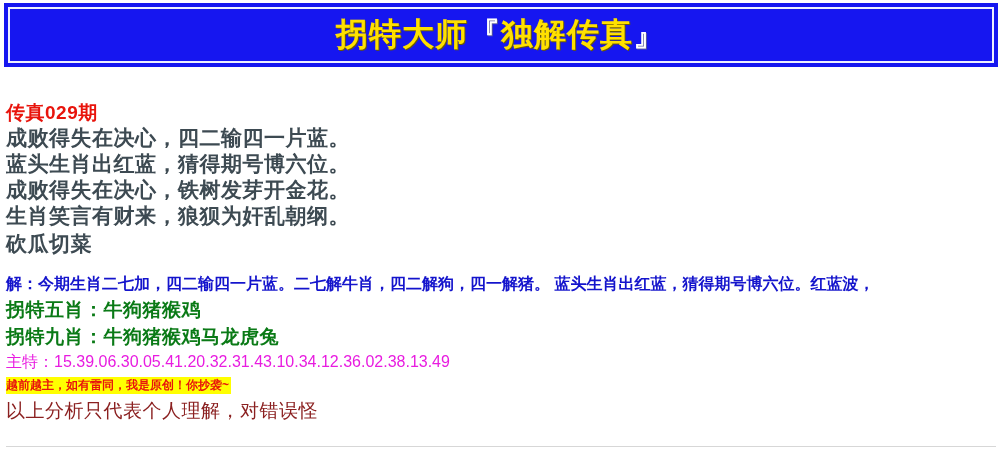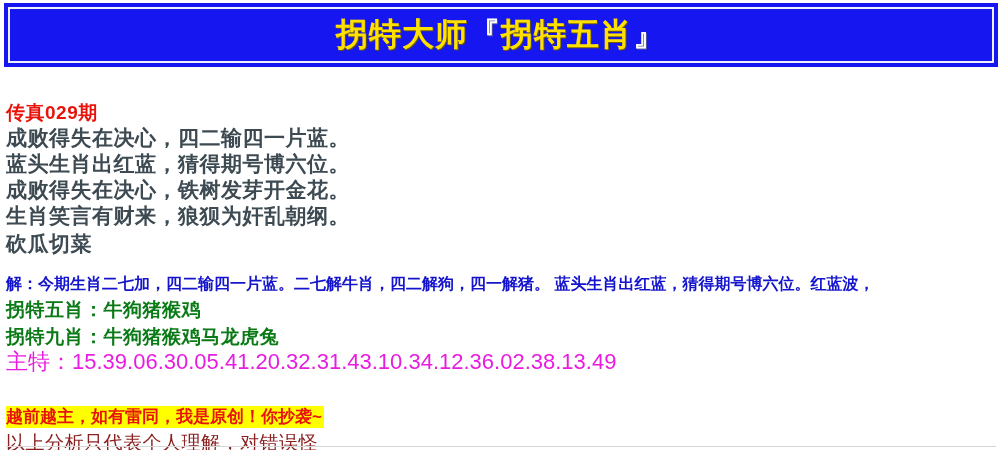--- a/index.html
+++ b/index.html
@@ -115,33 +115,32 @@
   .green-line {
     color: #0a7a16;
     font-weight: bold;
     font-size: 19px;
     line-height: 27px;
     letter-spacing: 0.5px;
   }
 
   .magenta-line {
     color: #e81ce0;
-    font-size: 22px;
+    font-size: 16px;
     line-height: 24px;
     letter-spacing: 0;
     font-weight: normal;
   }
 
   .highlight-line {
-    font-size: 17px;
+    font-size: 12px;
     line-height: 22px;
     font-weight: bold;
     color: #e8140c;
     display: inline-block;
-    margin-top: 32px;
   }
   .highlight-line .hl {
     background: #ffff00;
     padding: 1px 2px 2px 0;
   }
 
   .footer-note {
     color: #8b2020;
     font-size: 19px;
     line-height: 26px;
@@ -159,21 +158,21 @@
   }
 </style>
 </head>
 <body>
 
 <div class="banner-wrap">
   <div class="banner">
     <div class="frame-outer"></div>
     <div class="frame-inner"></div>
     <div class="banner-title">
-      <span>拐特大师</span><span class="bracket">『</span><span>拐特五肖</span><span class="bracket">』</span>
+      <span>拐特大师</span><span class="bracket">『</span><span>独解传真</span><span class="bracket">』</span>
     </div>
   </div>
 </div>
 
 <div class="content">
 
   <div class="issue-title">传真029期</div>
 
   <div class="verse">成败得失在决心，四二输四一片蓝。</div>
   <div class="verse">蓝头生肖出红蓝，猜得期号博六位。</div>

